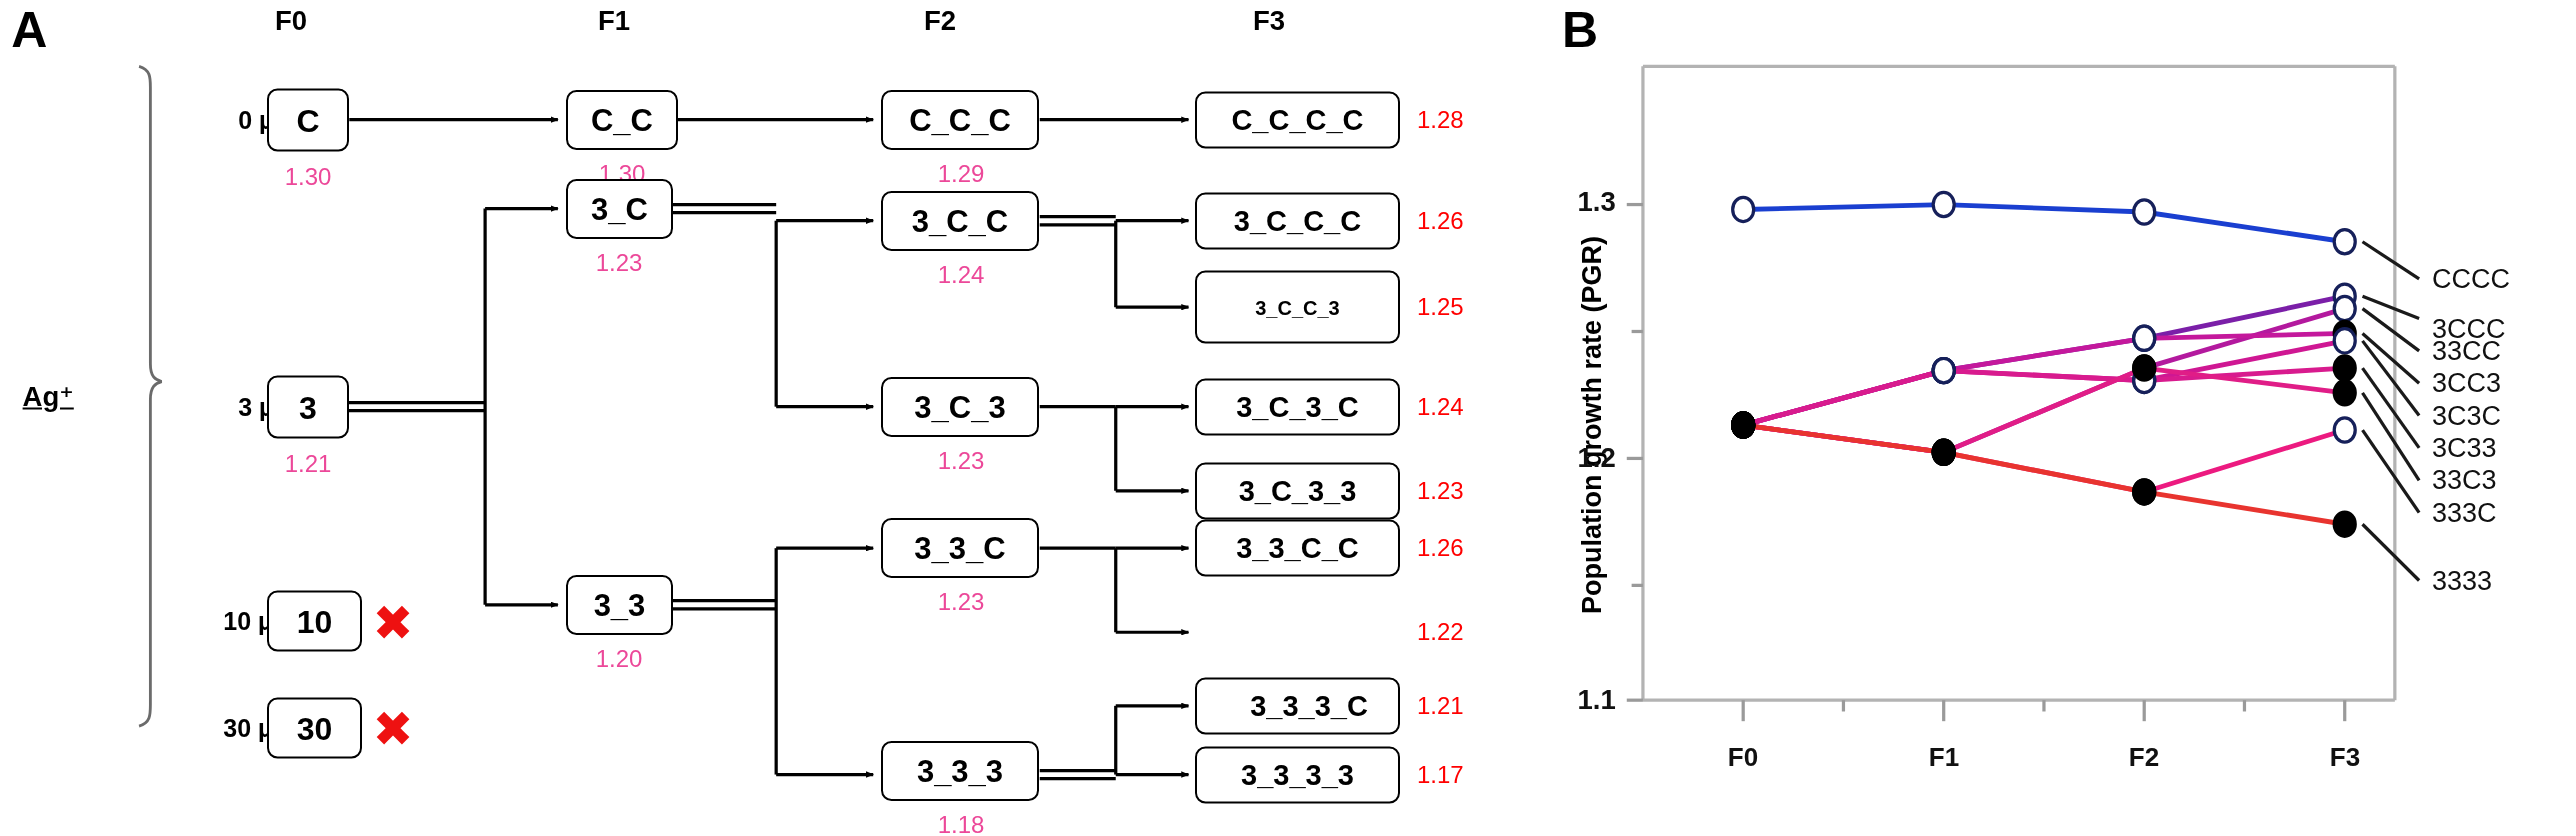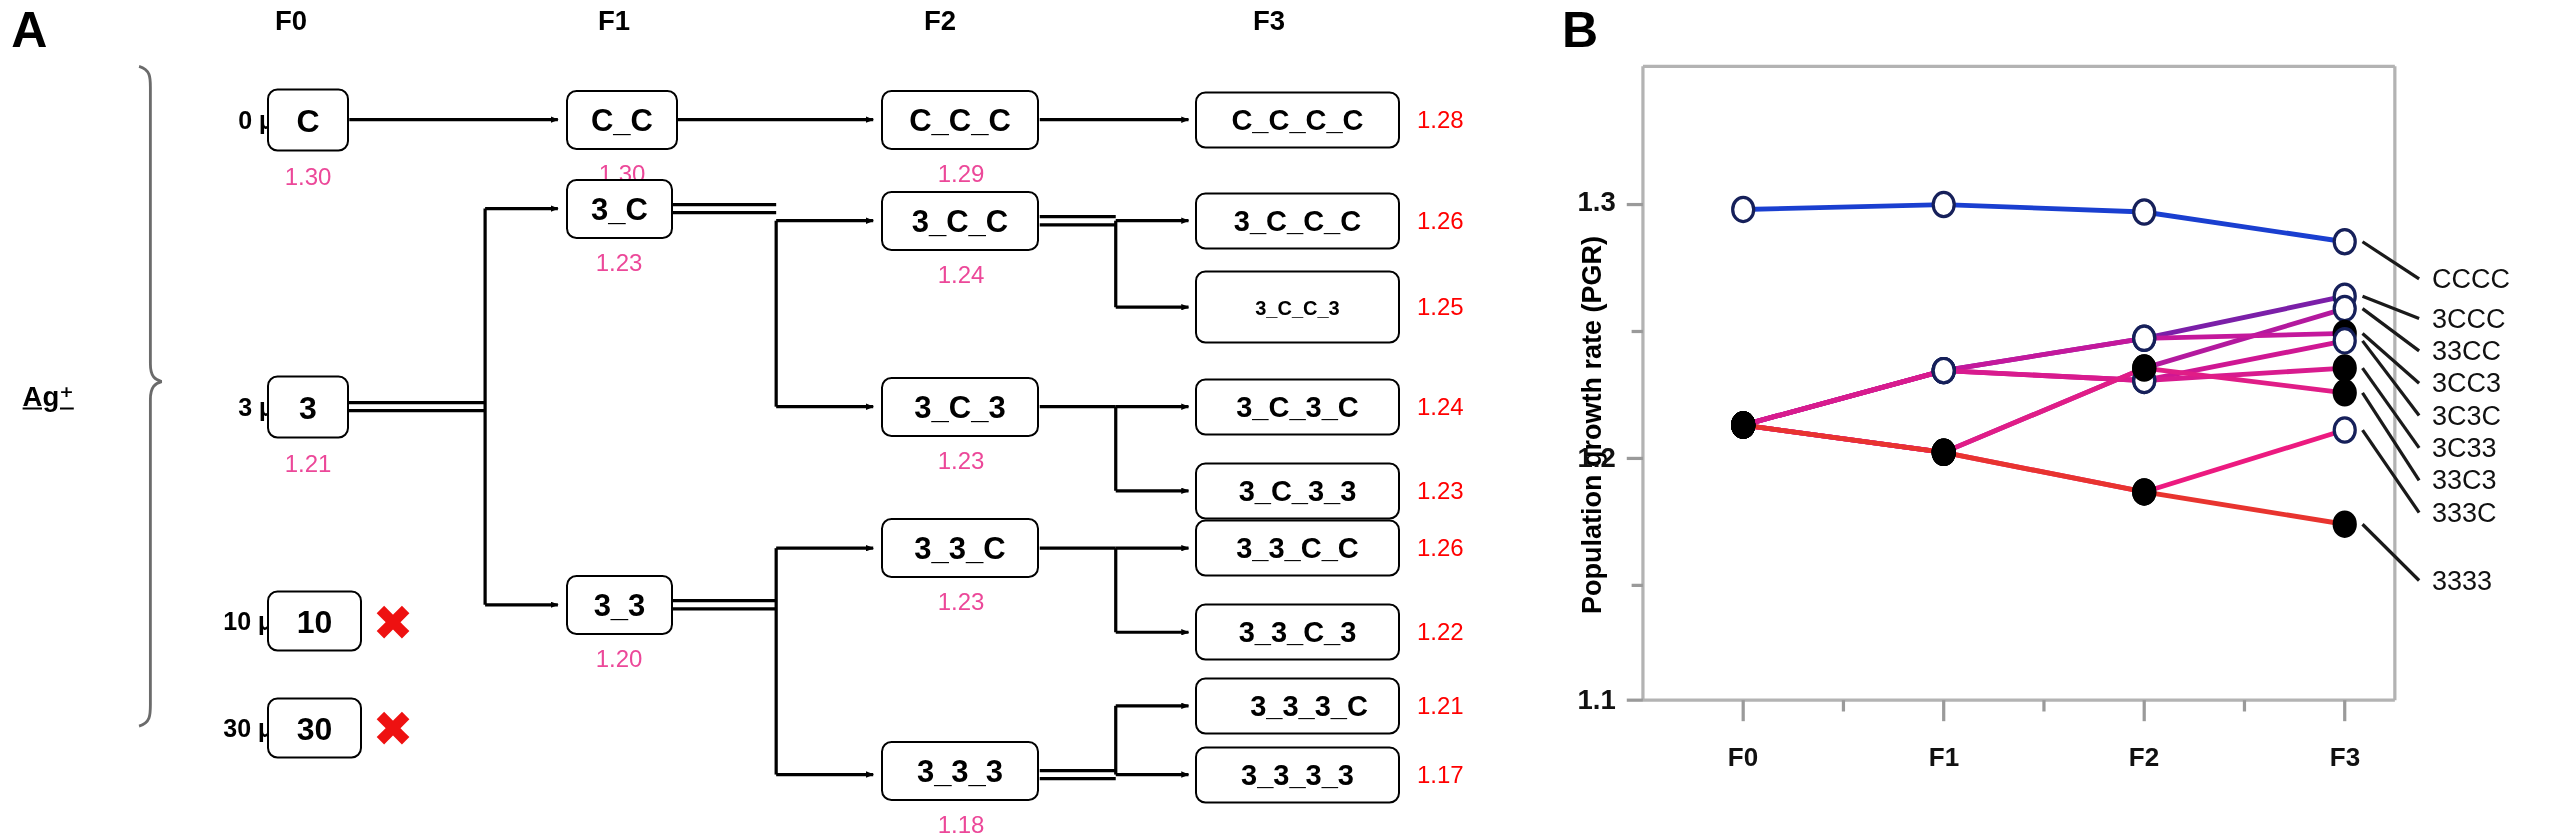--- a/index.html
+++ b/index.html
@@ -209,23 +209,20 @@
   <div class="node" style="left:1195px;top:491px;width:205px;height:57px;font-size:29px;">
     <span>3_C_3_3</span>
   </div>
   <div class="pgr-right" style="left:1417px;top:491px;">1.23</div>
 
   <div class="node" style="left:1195px;top:548px;width:205px;height:57px;font-size:29px;">
     <span>3_3_C_C</span>
   </div>
   <div class="pgr-right" style="left:1417px;top:548px;">1.26</div>
 
-  <div class="node" style="left:1195px;top:632px;width:205px;height:57px;font-size:29px;">
-    <span>3_3_C_3</span>
-  </div>
   <div class="pgr-right" style="left:1417px;top:632px;">1.22</div>
 
   <div class="node" style="left:1195px;top:706px;width:205px;height:57px;font-size:29px;padding-left:23px;">
     <span>3_3_3_C</span>
   </div>
   <div class="pgr-right" style="left:1417px;top:706px;">1.21</div>
 
   <div class="node" style="left:1195px;top:775px;width:205px;height:57px;font-size:29px;">
     <span>3_3_3_3</span>
   </div>
@@ -332,21 +329,21 @@
   <div class="b-tick" style="left:107px;top:202px;">1.3</div>
   <div class="b-tick" style="left:107px;top:458px;">1.2</div>
   <div class="b-tick" style="left:107px;top:700px;">1.1</div>
 
   <div class="b-xtick" style="left:223px;top:742px;">F0</div>
   <div class="b-xtick" style="left:424px;top:742px;">F1</div>
   <div class="b-xtick" style="left:624px;top:742px;">F2</div>
   <div class="b-xtick" style="left:825px;top:742px;">F3</div>
 
   <div class="b-serieslabel" style="left:912px;top:279px;">CCCC</div>
-  <div class="b-serieslabel" style="left:912px;top:319px;">3CCC</div>
+  <div class="b-serieslabel" style="left:912px;top:329px;">3CCC</div>
   <div class="b-serieslabel" style="left:912px;top:351px;">33CC</div>
   <div class="b-serieslabel" style="left:912px;top:383px;">3CC3</div>
   <div class="b-serieslabel" style="left:912px;top:416px;">3C3C</div>
   <div class="b-serieslabel" style="left:912px;top:448px;">3C33</div>
   <div class="b-serieslabel" style="left:912px;top:480px;">33C3</div>
   <div class="b-serieslabel" style="left:912px;top:513px;">333C</div>
   <div class="b-serieslabel" style="left:912px;top:581px;">3333</div>
 
 </div>
 

